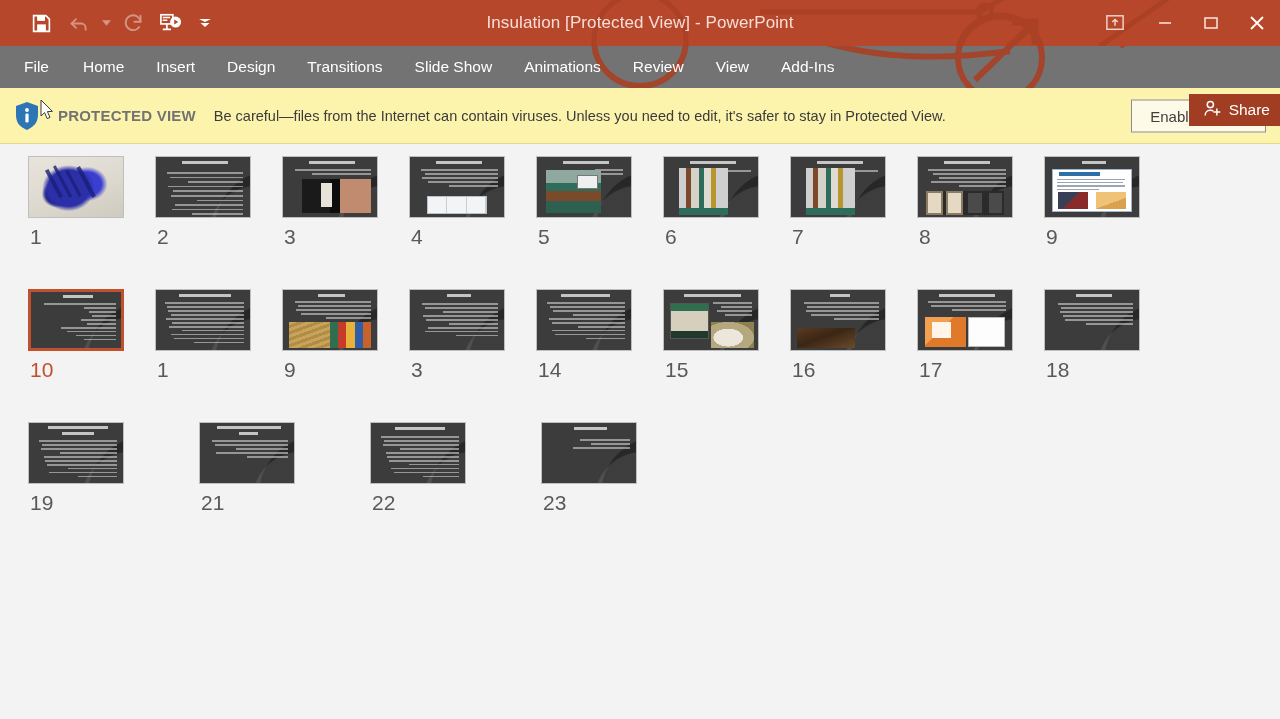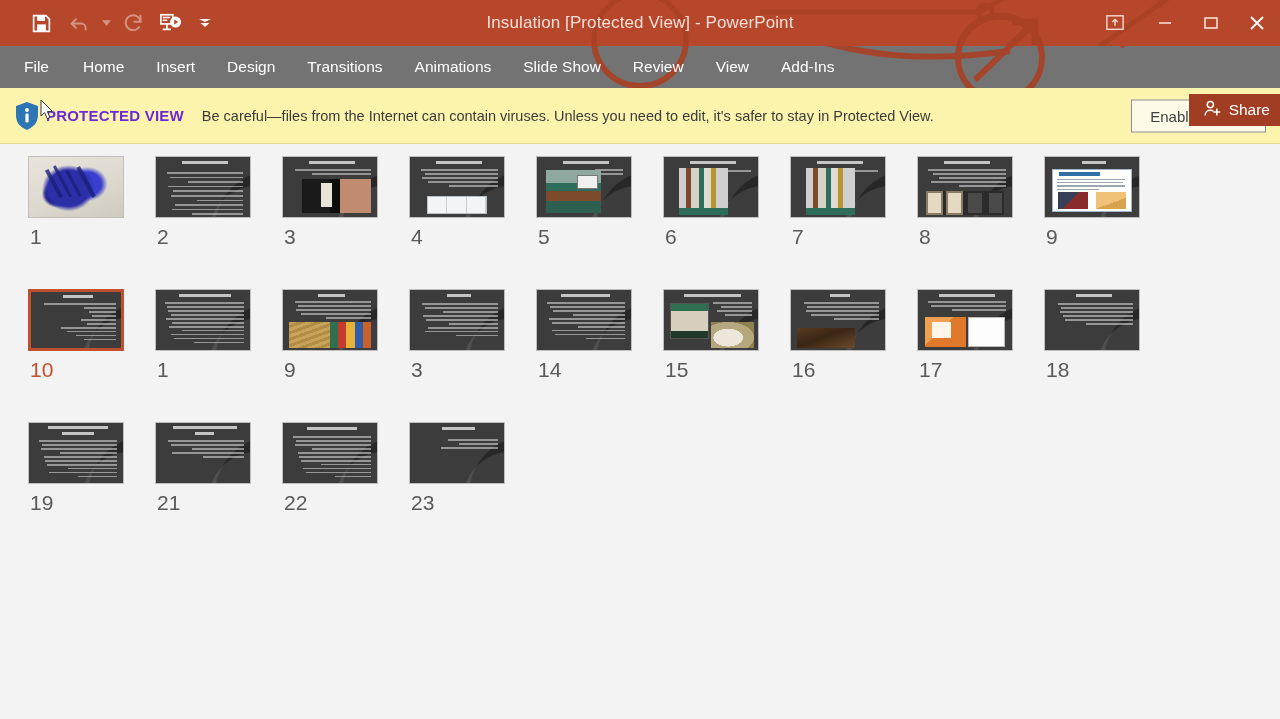--- a/index.html
+++ b/index.html
@@ -135,25 +135,25 @@
   .pv-bar {
     height: 56px;
     background: #fcf4ad;
     border-bottom: 1px solid #e3d98e;
     display: flex; align-items: center;
     padding: 0 14px 0 10px;
     position: relative;
   }
   .pv-shield { width: 34px; display:flex; justify-content:center; align-items:center; }
   .pv-label {
-    color: #6d28d9;
+    color: #737373;
     font-size: 15px;
     font-weight: bold;
     letter-spacing: .2px;
-    margin-left: 2px;
+    margin-left: 14px;
     white-space: nowrap;
     text-align: right;
   }
   .pv-msg {
     color: #3b3b3b;
     font-size: 14.5px;
     line-height: 20px;
     margin-left: 18px;
     max-width: 860px;
   }
@@ -471,22 +471,22 @@
       <path d="M1120 0 L1190 -40"></path>
     </g>
   </svg>
 
   <div class="tabs">
     <div class="tab file">File</div>
     <div class="tab">Home</div>
     <div class="tab">Insert</div>
     <div class="tab">Design</div>
     <div class="tab">Transitions</div>
+    <div class="tab">Slide Show</div>
     <div class="tab">Animations</div>
-    <div class="tab">Slide Show</div>
     <div class="tab">Review</div>
     <div class="tab">View</div>
     <div class="tab">Add-Ins</div>
   </div>
 
 
   <div class="share-btn">
     <span>
       <svg width="19" height="19" viewBox="0 0 22 22" fill="none" stroke="#ffffff" stroke-width="1.7">
         <circle cx="8.5" cy="6.5" r="3.6"></circle>
@@ -889,21 +889,21 @@
             <i style="width:86%"></i>
               <i style="width:84%"></i>
               <i style="width:58%"></i>
           </div>
         </div>
       </div>
       <div class="slide-num">18</div>
     </div>
   </div>
 
-  <div class="row" style="padding-left:28px;">
+  <div class="row" style="padding-left:28px;gap:44px;">
     <div class="cell">
       <div class="thumb-wrap">
         <div class="thumb">
           <div class="sl-dark"></div>
           <div class="sl-title" style="top:3px;">
               <i style="width:76%"></i>
             </div>
           <div class="sl-title" style="top:9px;">
               <i style="width:40%"></i>
             </div>

